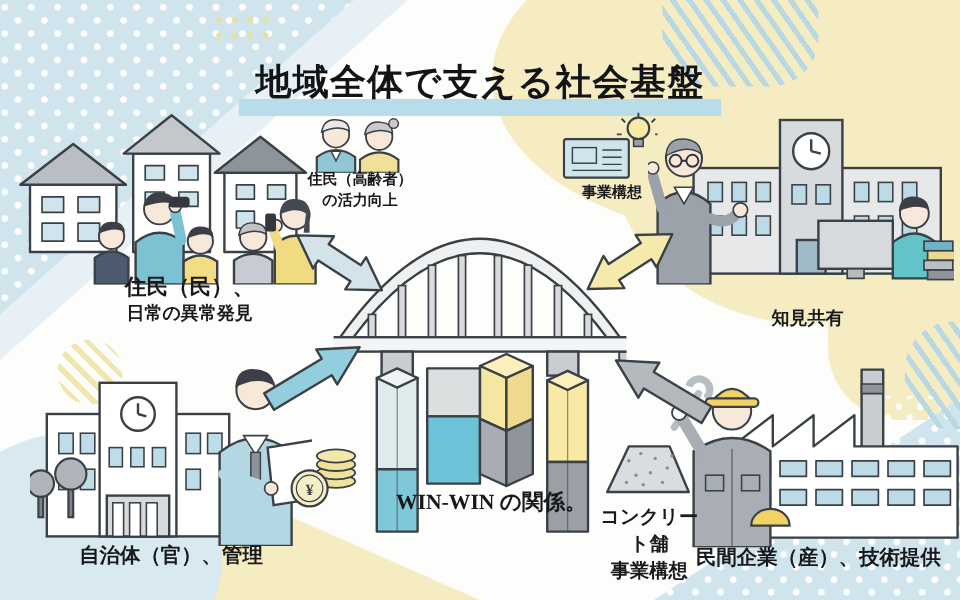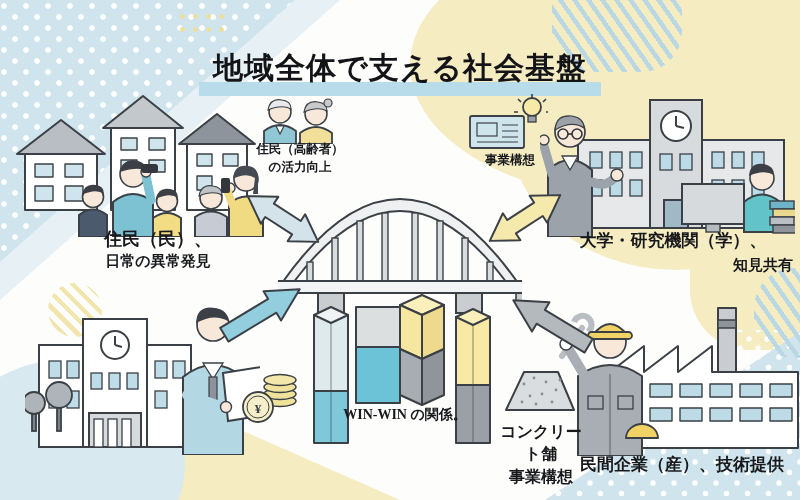--- a/index.html
+++ b/index.html
@@ -50,24 +50,24 @@
     font-size:30px;font-weight:800;letter-spacing:1px;white-space:nowrap;
     color:#121417;padding:2px 14px 9px;
     background:linear-gradient(180deg,rgba(0,0,0,0) 70%,#b9dcea 70%,#b9dcea 97%,rgba(0,0,0,0) 97%);
   }
   
   .label{position:absolute;font-weight:800;white-space:nowrap;color:#17191d;}
   .center-text{text-align:center;}
   .lbl-residents-1{left:58px;top:227px;width:200px;font-size:18px;}
   .lbl-residents-2{left:58px;top:252px;width:200px;font-size:15px;}
   .lbl-academia-1{left:553px;top:229px;width:240px;font-size:17px;}
-  .lbl-academia-2{left:553px;top:256px;width:240px;font-size:15px;text-align:right;}
+  .lbl-academia-2{left:553px;top:256px;width:240px;font-size:15px;}
   .lbl-government{left:66px;top:451px;font-size:17px;}
   .lbl-industry{left:568px;top:453px;font-size:17px;margin-left:12px;}
-  .lbl-winwin{left:330px;top:406px;width:150px;font-size:14px;}
+  .lbl-winwin{left:330px;top:406px;width:150px;font-size:18px;}
   .callout-text{font-size:12.5px;line-height:1.4;font-weight:800;}
   .lbl-vitality{left:243px;top:141px;width:114px;}
   .lbl-business{left:464px;top:152px;width:92px;}
   .lbl-fiscal{left:231px;top:423px;width:64px;}
   .lbl-pavement{left:494px;top:421px;width:94px;font-size:16px;}
   svg{display:block;}
 </style>
 </head>
 <body>
 
@@ -393,23 +393,23 @@
       <polygon points="-44,-8 12,-8 12,-17 44,0 12,17 12,8 -44,8" fill="#93cede" stroke="#3a4045" stroke-width="2" stroke-linejoin="round"></polygon>
     </g>
     <g transform="translate(551,323) rotate(211)">
       <polygon points="-44,-8 12,-8 12,-17 44,0 12,17 12,8 -44,8" fill="#b4b9bd" stroke="#3a4045" stroke-width="2" stroke-linejoin="round"></polygon>
     </g>
   </svg>
 
   <div class="label center-text lbl-residents-2">日常の異常発見</div>
   <div class="label center-text lbl-residents-1">住民（民）、</div>
 
-  <div class="label center-text lbl-academia-1">大学・研究機関（学）、</div>
   <div class="label center-text lbl-academia-2">知見共有</div>
 
+  <div class="label lbl-government">自治体（官）、管理</div>
   <div class="label lbl-industry">民間企業（産）、技術提供</div>
 
   <div class="label center-text lbl-winwin">WIN-WIN の関係。</div>
 
   <div class="abs callout-text center-text lbl-vitality">
     <div>住民（高齢者）</div>
     <div>の活力向上</div>
   </div>
 
   <div class="abs callout-text center-text lbl-business">事業構想</div>

